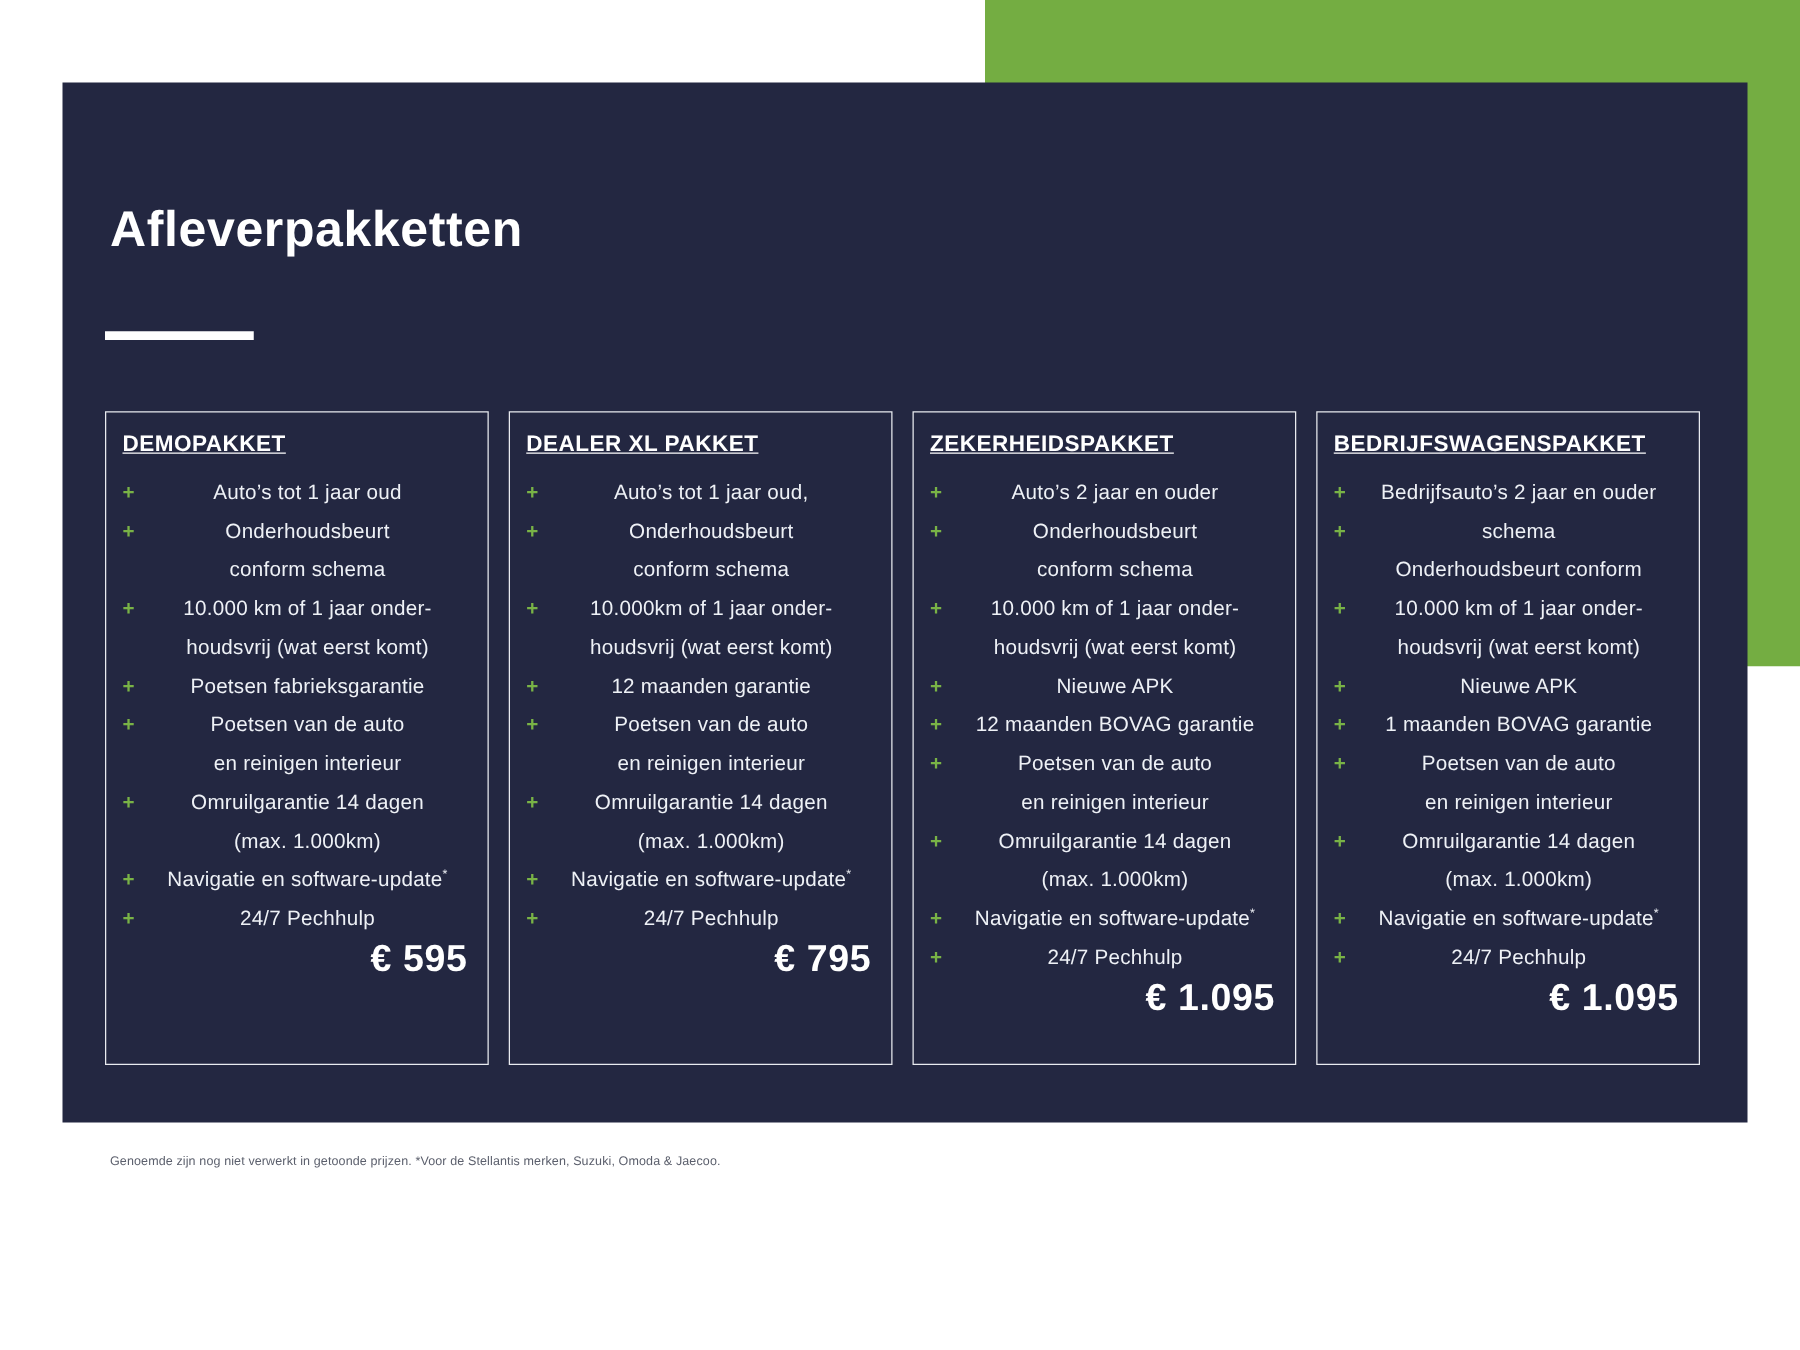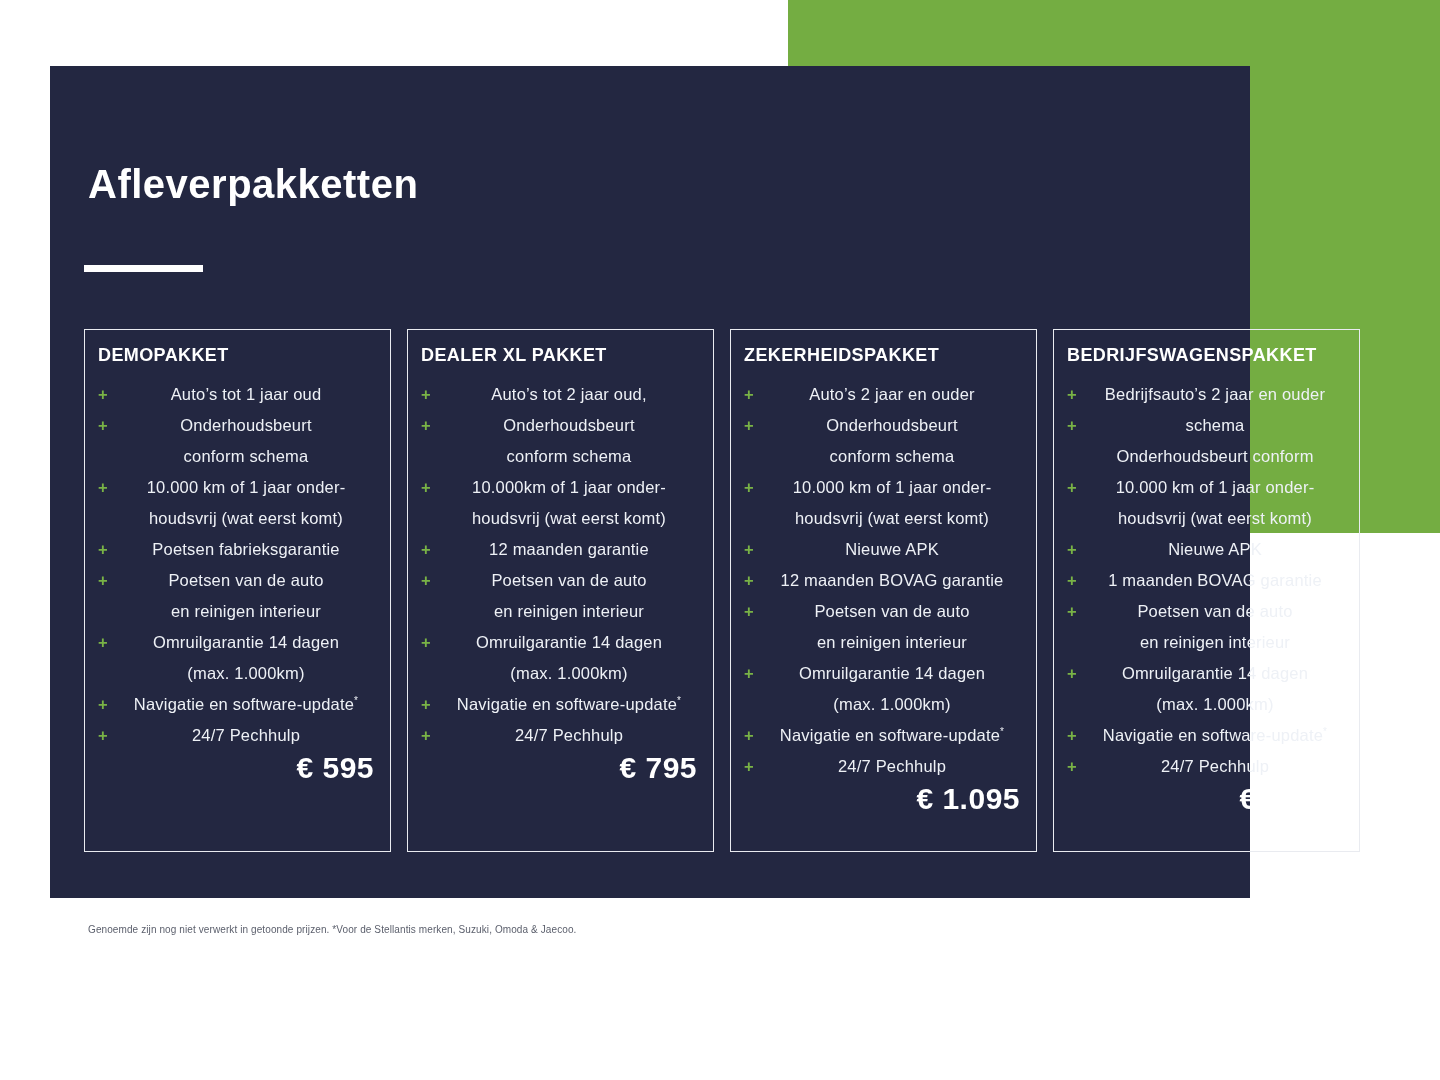--- a/index.html
+++ b/index.html
@@ -12,21 +12,21 @@
   }
   .green-block {
     position: absolute;
     left: 788px; top: 0;
     width: 652px; height: 533px;
     background: var(--accent-green, #74ad42);
   }
   .panel {
     position: absolute;
     left: 50px; top: 66px;
-    width: 1200px; height: 832px;
+    width: 1348px; height: 832px;
     background: var(--panel-navy, #232741);
   }
   .page-title {
     position: absolute;
     left: 38px; top: 96px;
     margin: 0;
     font-size: 40px;
     font-weight: bold;
     letter-spacing: 0.5px;
     color: #ffffff;
@@ -52,20 +52,21 @@
     background: transparent;
     display: flex;
     flex-direction: column;
   }
   .card-title {
     margin: 3px 0 13px 0;
     font-size: 18px;
     font-weight: bold;
     letter-spacing: 0.4px;
     color: #ffffff;
+    text-decoration: underline;
   }
   .features {
     margin: 0; padding: 0;
     list-style: none;
     font-size: 16.5px;
     line-height: 31px;
     letter-spacing: 0.2px;
     color: var(--body-text, #eef1f6);
   }
   .feature { display: flex; }
@@ -163,21 +164,21 @@
           </li>
         </ul>
         <div class="price">€ 595</div>
       </article>
       <article class="card">
         <h2 class="card-title">DEALER XL PAKKET</h2>
         <ul class="features">
           <li class="feature">
             <span class="plus">+</span>
             <span class="lines">
-              <span class="line">Auto’s tot 2 jaar oud,</span>
+              <span class="line">Auto’s tot 1 jaar oud,</span>
             </span>
           </li>
           <li class="feature">
             <span class="plus">+</span>
             <span class="lines">
               <span class="line">Onderhoudsbeurt</span>
               <span class="line">conform schema</span>
             </span>
           </li>
           <li class="feature">

